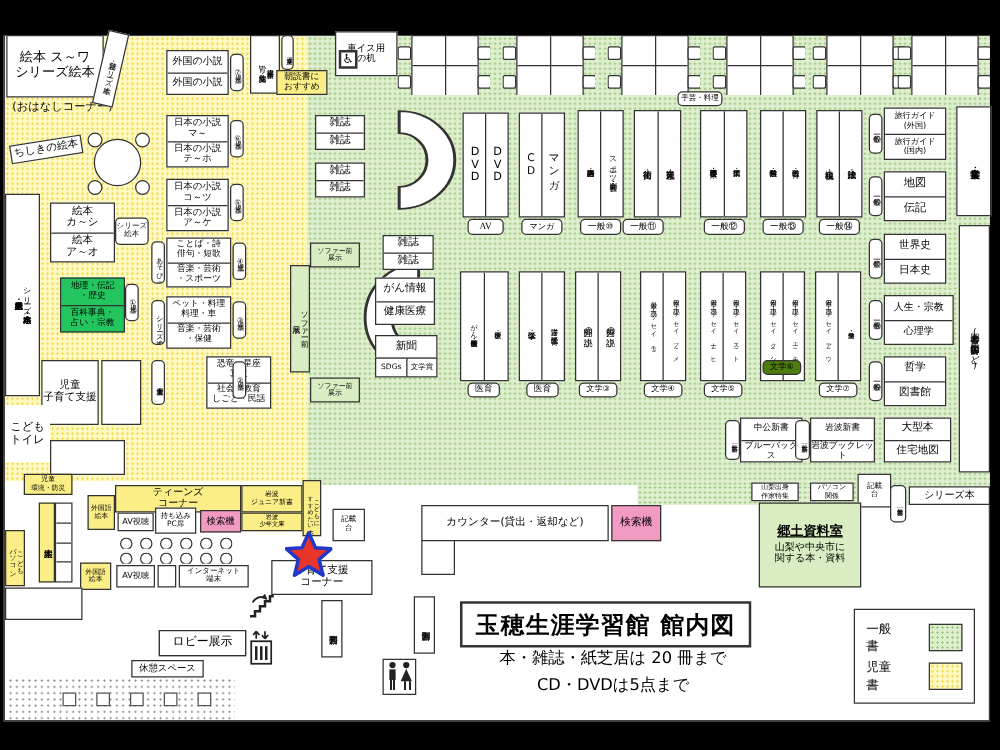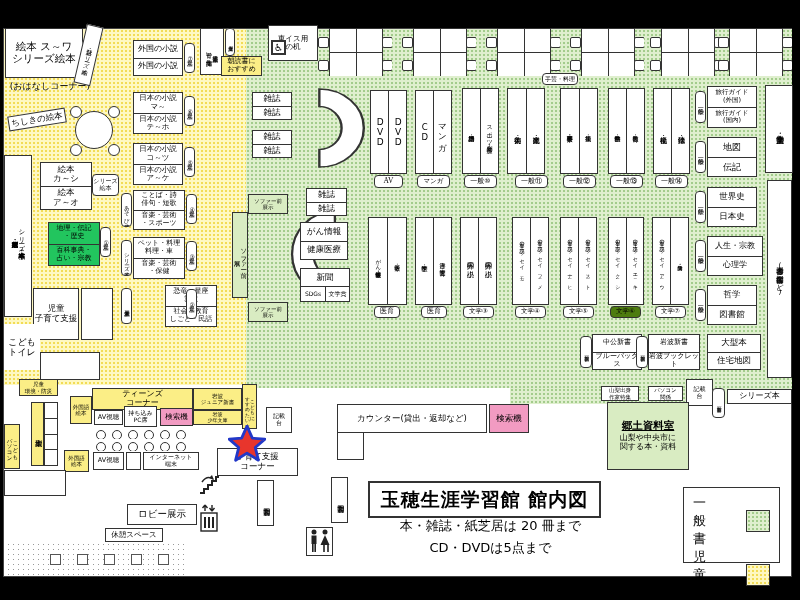--- a/index.html
+++ b/index.html
@@ -40,21 +40,21 @@
   .abs-box{position:absolute;border:1px solid #333;background:#fff;box-sizing:border-box;
            display:flex;align-items:center;justify-content:center;}
   #title-box{position:absolute;left:368px;top:481px;width:229px;height:33px;border:2px solid #333;
              background:#fff;display:flex;align-items:center;justify-content:center;
              font-size:19px;font-weight:bold;letter-spacing:1px;}
   #note1{position:absolute;left:368px;top:517px;width:245px;text-align:center;font-size:13px;}
   #note2{position:absolute;left:368px;top:539px;width:245px;text-align:center;font-size:13px;}
   #legend{position:absolute;left:683px;top:487px;width:97px;height:76px;border:1px solid #333;
           background:#fff;display:flex;flex-direction:column;justify-content:space-around;
           padding:6px 9px;box-sizing:border-box;}
-  .lrow{display:flex;align-items:center;justify-content:space-between;font-size:13px;gap:30px;}
+  .lrow{display:flex;align-items:center;justify-content:space-between;font-size:10px;gap:30px;}
   .sw{width:38px;height:22px;border:1px solid #333;box-sizing:border-box;}
   .rt{position:absolute;width:48px;height:48px;}
   .rtc{position:absolute;width:10px;height:10px;border:1px solid #333;border-radius:50%;background:#fff;}
   .rtt{position:absolute;left:5px;top:5px;width:36px;height:36px;border:1px solid #333;border-radius:50%;background:#fff;}
   .dotsbg{position:absolute;background-image:radial-gradient(circle,#999 0.8px,transparent 1px);
           background-size:5px 5px;display:flex;gap:16px;align-items:center;padding-left:44px;box-sizing:border-box;}
   .sq{width:9px;height:9px;border:1px solid #555;background:#fff;display:inline-block;}
 </style>
 </head>
 <body>
@@ -143,21 +143,21 @@
 展示</div>
     <div class="it t-label" style="left: 248px; top: 302px; width: 40px; height: 20px; font-size: 5.5px; background: rgb(217, 236, 194);">ソファー前
 展示</div>
     <div class="it t-cols" style="left: 370px; top: 90px; width: 37px; height: 84px; font-size: 9px; background: rgb(255, 255, 255);"><div class="colv">DVD</div><div class="colv">DVD</div></div>
     <div class="it t-label tag" style="left: 374px; top: 175px; width: 29px; height: 13px; font-size: 7.5px; background: rgb(255, 255, 255); font-family: Liberation Serif, serif;">AV</div>
     <div class="it t-cols" style="left: 415px; top: 90px; width: 37px; height: 84px; font-size: 8.5px; background: rgb(255, 255, 255);"><div class="colv">CD</div><div class="colv">マンガ</div></div>
     <div class="it t-label tag" style="left: 417px; top: 175px; width: 33px; height: 13px; font-size: 6.5px; background: rgb(255, 255, 255);">マンガ</div>
     <div class="it t-cols" style="left: 462px; top: 88px; width: 37px; height: 86px; font-size: 6px; background: rgb(255, 255, 255);"><div class="colv">日本語・外国語</div><div class="colv">スポーツ・音楽・演劇</div></div>
     <div class="it t-label tag" style="left: 464px; top: 175px; width: 33px; height: 13px; font-size: 7px; background: rgb(255, 255, 255);">一般⑩</div>
     <div class="it t-cols" style="left: 507px; top: 88px; width: 38px; height: 86px; font-size: 7px; background: rgb(255, 255, 255);"><div class="colv">芸術・美術</div><div class="colv">観光・産業</div></div>
-    <div class="it t-label tag" style="left: 515px; top: 175px; width: 33px; height: 13px; font-size: 7px; background: rgb(255, 255, 255);">一般⑪</div>
+    <div class="it t-label tag" style="left: 498px; top: 175px; width: 33px; height: 13px; font-size: 7px; background: rgb(255, 255, 255);">一般⑪</div>
     <div class="it t-cols" style="left: 560px; top: 88px; width: 38px; height: 86px; font-size: 6px; background: rgb(255, 255, 255);"><div class="colv">手芸・料理・家事</div><div class="colv">技術・工業</div></div>
     <div class="it t-label tag" style="left: 563px; top: 175px; width: 33px; height: 13px; font-size: 7px; background: rgb(255, 255, 255);">一般⑫</div>
     <div class="it t-cols" style="left: 608px; top: 88px; width: 37px; height: 86px; font-size: 6px; background: rgb(255, 255, 255);"><div class="colv">数学・自然科学</div><div class="colv">民俗・教育</div></div>
     <div class="it t-label tag" style="left: 610px; top: 175px; width: 33px; height: 13px; font-size: 7px; background: rgb(255, 255, 255);">一般⑬</div>
     <div class="it t-cols" style="left: 653px; top: 88px; width: 37px; height: 86px; font-size: 7px; background: rgb(255, 255, 255);"><div class="colv">税金・福祉</div><div class="colv">政治・法律</div></div>
     <div class="it t-label tag" style="left: 655px; top: 175px; width: 33px; height: 13px; font-size: 7px; background: rgb(255, 255, 255);">一般⑭</div>
     <div class="it t-label tag" style="left: 542px; top: 73px; width: 36px; height: 12px; font-size: 6px; background: rgb(255, 255, 255);">手芸・料理</div>
     <div class="it t-rows" style="left: 707px; top: 86px; width: 50px; height: 42px; font-size: 6.5px; background: rgb(255, 255, 255);"><div class="row">旅行ガイド
 (外国)</div><div class="row">旅行ガイド
 (国内)</div></div>
@@ -176,21 +176,21 @@
     <div class="it t-label tag" style="left: 374px; top: 306px; width: 26px; height: 12px; font-size: 7px; background: rgb(255, 255, 255);">医育</div>
     <div class="it t-cols" style="left: 415px; top: 217px; width: 37px; height: 88px; font-size: 6px; background: rgb(255, 255, 255);"><div class="colv">医学・医学</div><div class="colv">洋書 育児・医学</div></div>
     <div class="it t-label tag" style="left: 421px; top: 306px; width: 26px; height: 12px; font-size: 7px; background: rgb(255, 255, 255);">医育</div>
     <div class="it t-cols" style="left: 460px; top: 217px; width: 37px; height: 88px; font-size: 7px; background: rgb(255, 255, 255);"><div class="colv">外国の小説</div><div class="colv">外国の小説</div></div>
     <div class="it t-label tag" style="left: 463px; top: 306px; width: 31px; height: 12px; font-size: 6.5px; background: rgb(255, 255, 255);">文学③</div>
     <div class="it t-cols" style="left: 512px; top: 217px; width: 37px; height: 88px; font-size: 5px; background: rgb(255, 255, 255);"><div class="colv">日本の小説・エッセイ モ～</div><div class="colv">日本の小説・エッセイ フ～メ</div></div>
     <div class="it t-label tag" style="left: 515px; top: 306px; width: 31px; height: 12px; font-size: 6.5px; background: rgb(255, 255, 255);">文学④</div>
     <div class="it t-cols" style="left: 560px; top: 217px; width: 37px; height: 88px; font-size: 5px; background: rgb(255, 255, 255);"><div class="colv">日本の小説・エッセイ ナ～ヒ</div><div class="colv">日本の小説・エッセイ ス～ト</div></div>
     <div class="it t-label tag" style="left: 563px; top: 306px; width: 31px; height: 12px; font-size: 6.5px; background: rgb(255, 255, 255);">文学⑤</div>
     <div class="it t-cols" style="left: 608px; top: 217px; width: 36px; height: 88px; font-size: 5px; background: rgb(255, 255, 255);"><div class="colv">日本の小説・エッセイ ク～シ</div><div class="colv">日本の小説・エッセイ エ～キ</div></div>
-    <div class="it t-label tag" style="left: 610px; top: 306px; width: 31px; height: 12px; font-size: 6.5px; background: #4d7c0f;">文学⑥</div>
+    <div class="it t-label tag" style="left: 610px; top: 288px; width: 31px; height: 12px; font-size: 6.5px; background: #4d7c0f;">文学⑥</div>
     <div class="it t-cols" style="left: 652px; top: 217px; width: 37px; height: 88px; font-size: 5px; background: rgb(255, 255, 255);"><div class="colv">日本の小説・エッセイ ア～ウ</div><div class="colv">文学・俳句・詩</div></div>
     <div class="it t-label tag" style="left: 655px; top: 306px; width: 31px; height: 12px; font-size: 6.5px; background: rgb(255, 255, 255);">文学⑦</div>
     <div class="it t-rows" style="left: 592px; top: 334px; width: 50px; height: 36px; font-size: 7px; background: rgb(255, 255, 255);"><div class="row">中公新書</div><div class="row">ブルーバックス</div></div>
     <div class="it t-vlabel tag" style="left: 580px; top: 336px; width: 12px; height: 32px; font-size: 5px; background: rgb(255, 255, 255);">一般新書</div>
     <div class="it t-rows" style="left: 648px; top: 334px; width: 52px; height: 36px; font-size: 7px; background: rgb(255, 255, 255);"><div class="row">岩波新書</div><div class="row">岩波ブックレット</div></div>
     <div class="it t-vlabel tag" style="left: 636px; top: 336px; width: 12px; height: 32px; font-size: 5px; background: rgb(255, 255, 255);">一般新書</div>
     <div class="it t-rows" style="left: 707px; top: 334px; width: 54px; height: 36px; font-size: 8.5px; background: rgb(255, 255, 255);"><div class="row">大型本</div><div class="row">住宅地図</div></div>
     <div class="it t-label" style="left: 601px; top: 386px; width: 38px; height: 15px; font-size: 5.5px; background: rgb(255, 255, 255);">山梨出身
 作家特集</div>
     <div class="it t-label" style="left: 648px; top: 386px; width: 35px; height: 15px; font-size: 5.5px; background: rgb(255, 255, 255);">パソコン

